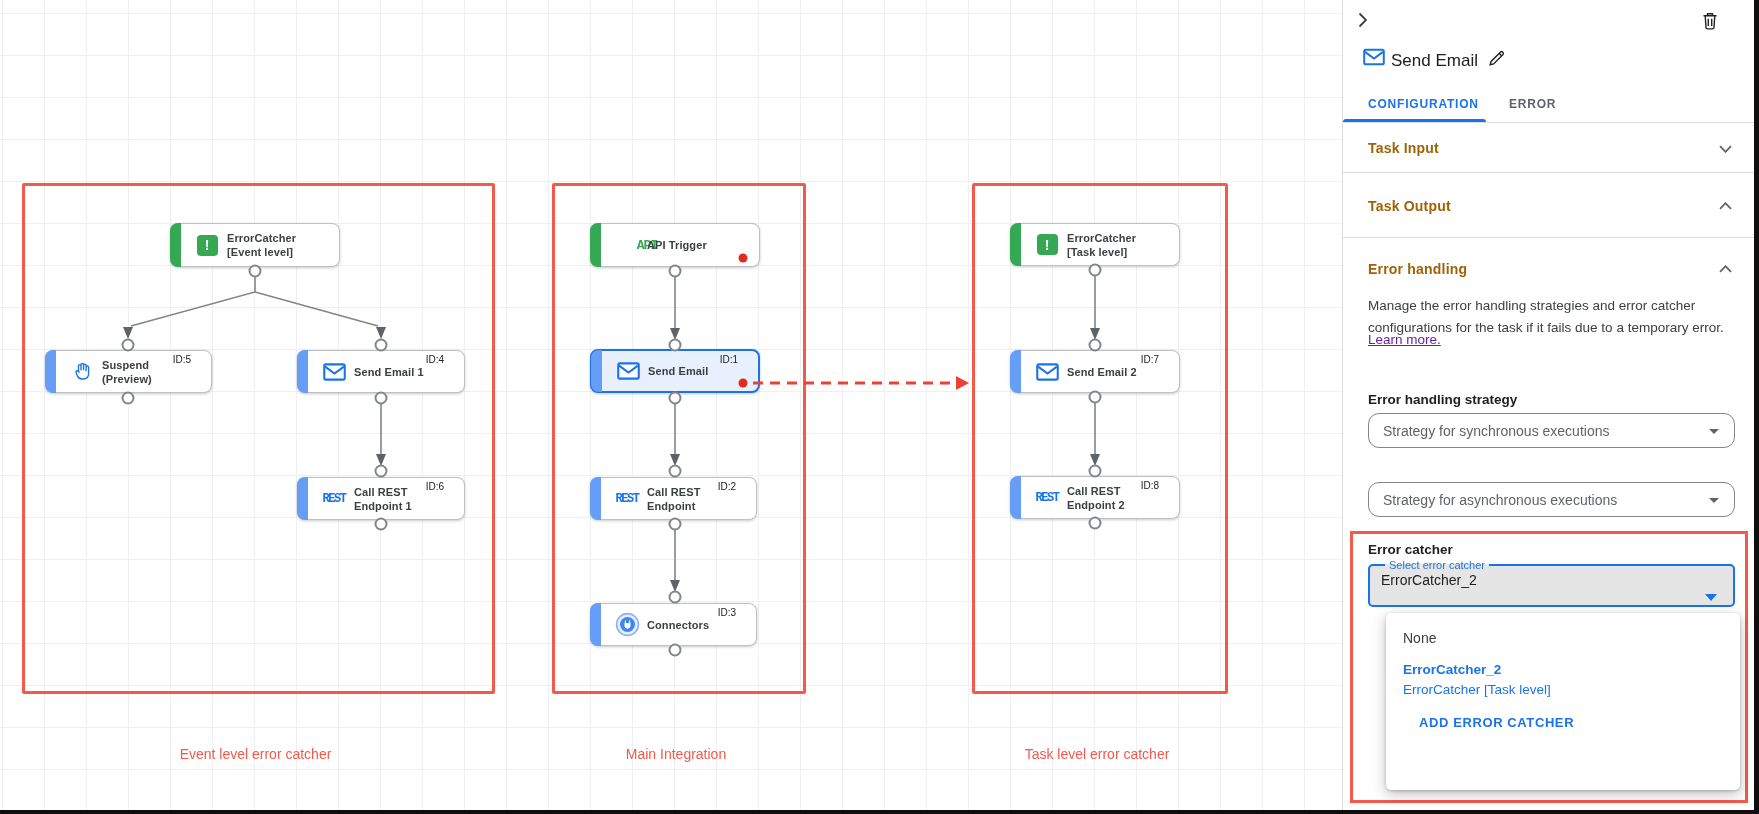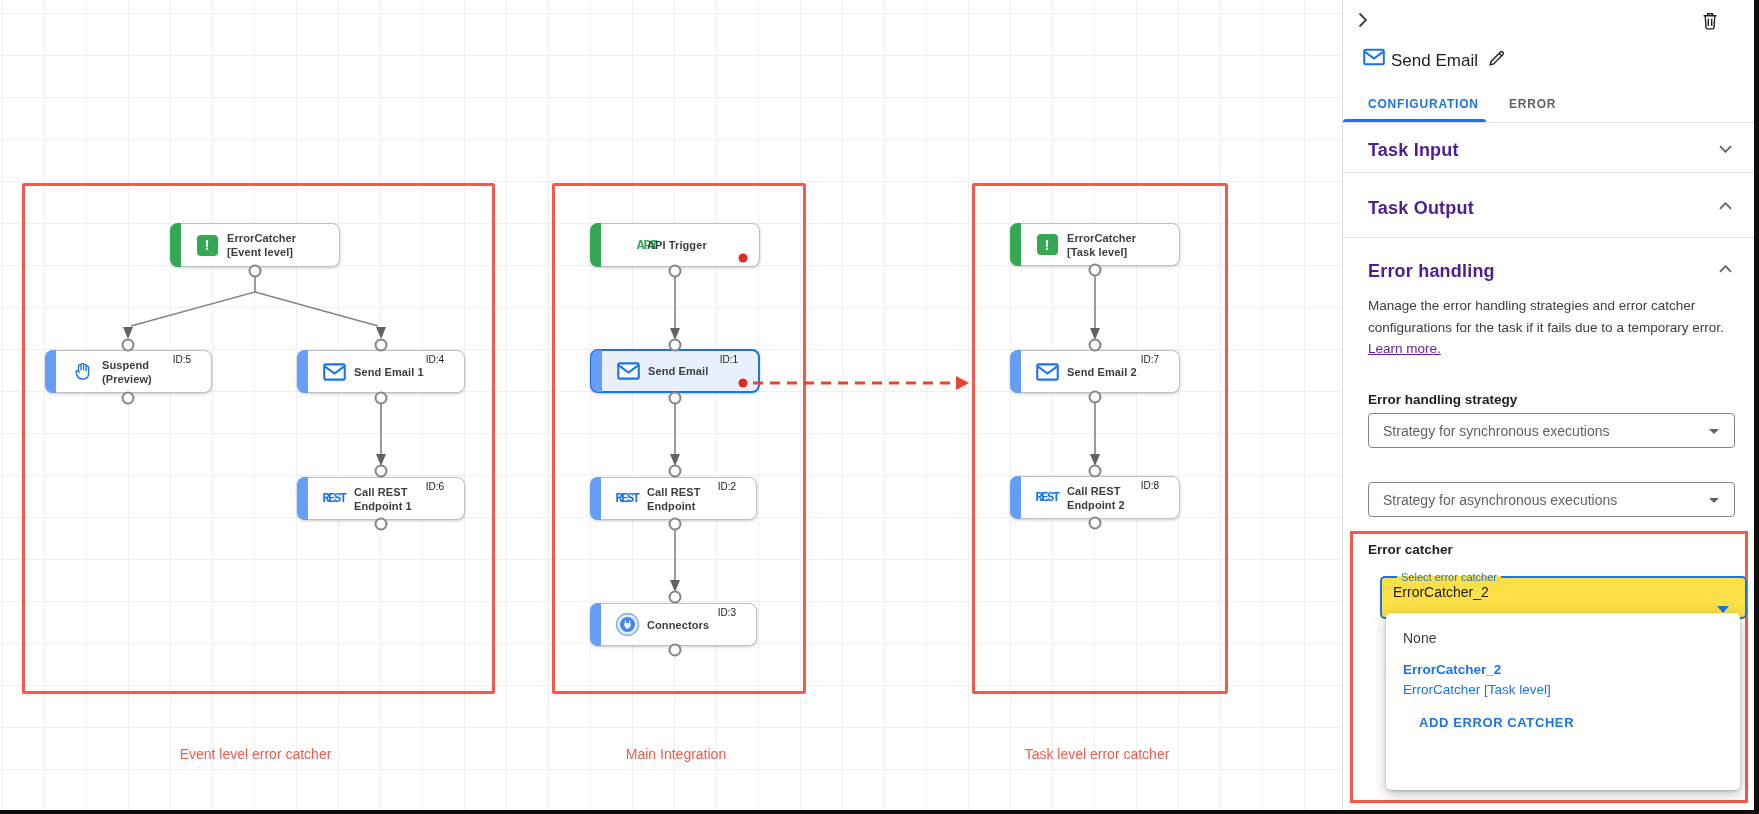--- a/index.html
+++ b/index.html
@@ -30,30 +30,30 @@
   
   .panel{position:absolute;left:1342px;top:0;width:417px;height:814px;background:#fff;border-left:1px solid #dadce0;box-sizing:border-box;}
   .p-abs{position:absolute;}
   .icon-btn{cursor:pointer;}
   .panel-title{font-size:17px;color:#202124;}
   .tab{font-size:12px;font-weight:700;letter-spacing:.8px;cursor:pointer;}
   .tab.active{color:#1a73e8;}
   .tab.inactive{color:#5f6368;}
   .tab-underline{position:absolute;background:#1a73e8;height:3px;border-radius:3px 3px 0 0;}
   .divider{position:absolute;left:0;width:417px;height:1px;background:#dadce0;}
-  .section-label{font-size:18px;font-weight:700;color:#4c1d95;letter-spacing:.2px;}
+  .section-label{font-size:14px;font-weight:700;color:#a16207;letter-spacing:.2px;}
   .desc{font-size:13.5px;line-height:22px;color:#3c4043;width:372px;}
   .learn-more{font-size:13.5px;color:#681da8;text-decoration:underline;cursor:pointer;}
   .bold-label{font-size:13.5px;font-weight:700;color:#202124;}
-  .select-box{position:absolute;height:35px;border:1px solid #80868b;border-radius:4px;display:flex;align-items:center;
+  .select-box{position:absolute;height:35px;border:1px solid #80868b;border-radius:11px;display:flex;align-items:center;
     padding-left:14px;box-sizing:border-box;font-size:14px;color:#5f6368;cursor:pointer;background:#fff;}
   .caret-gray{position:absolute;right:15px;top:50%;margin-top:-2px;width:0;height:0;
     border-left:5px solid transparent;border-right:5px solid transparent;border-top:5px solid #5f6368;}
   .red-outline{position:absolute;border:3px solid #f4594c;box-sizing:border-box;}
-  fieldset.ec-select{position:absolute;margin:12px;border:2px solid #1a73e8;border-radius:5px;background:#fde047;
+  fieldset.ec-select{position:absolute;margin:0;border:2px solid #1a73e8;border-radius:5px;background:#e5e5e5;
     box-sizing:border-box;padding:0 0 11px 11px;cursor:pointer;}
   fieldset.ec-select legend{font-size:11px;color:#1a73e8;padding:0 4px;margin-left:4px;}
   .ec-select-value{font-size:14px;color:#202124;margin-top:1px;}
   .caret-blue{position:absolute;right:16px;top:23px;width:0;height:0;
     border-left:6px solid transparent;border-right:6px solid transparent;border-top:7px solid #1a73e8;}
   .menu{position:absolute;background:#fff;border-radius:5px;box-shadow:0 1px 3px rgba(0,0,0,.2),0 4px 14px rgba(0,0,0,.25);
     box-sizing:border-box;padding-top:12px;z-index:5;}
   .menu-item{padding-left:17px;cursor:pointer;}
   .mi-single{font-size:14px;color:#3c4043;line-height:26px;}
   .mi-title{font-size:13.5px;font-weight:700;color:#202124;line-height:20px;}
@@ -280,21 +280,21 @@
       <polyline points="1,6.8 6.5,1.2 12,6.8" fill="none" stroke="#5f6368" stroke-width="1.8"></polyline>
     </svg>
     <div class="divider" style="top:237px;"></div>
 
     <div class="p-abs section-label" style="left:25px;top:261px;">Error handling</div>
     <svg class="p-abs icon-btn" style="left:376px;top:265px;" width="13" height="8" viewBox="0 0 13 8">
       <polyline points="1,6.8 6.5,1.2 12,6.8" fill="none" stroke="#5f6368" stroke-width="1.8"></polyline>
     </svg>
 
     <div class="p-abs desc" style="left:25px;top:295px;">Manage the error handling strategies and error catcher configurations for the task if it fails due to a temporary error.</div>
-    <div class="p-abs learn-more" style="left:25px;top:341px;">Learn more.</div>
+    <div class="p-abs learn-more" style="left:25px;top:332px;">Learn more.</div>
 
     <div class="p-abs bold-label" style="left:25px;top:380px;margin-top:12px;">Error handling strategy</div>
 
     <div class="select-box" style="left:25px;top:413px;width:367px;">
       <span>Strategy for synchronous executions</span>
       <span class="caret-gray"></span>
     </div>
 
     <div class="select-box" style="left:25px;top:482px;width:367px;">
       <span>Strategy for asynchronous executions</span>

